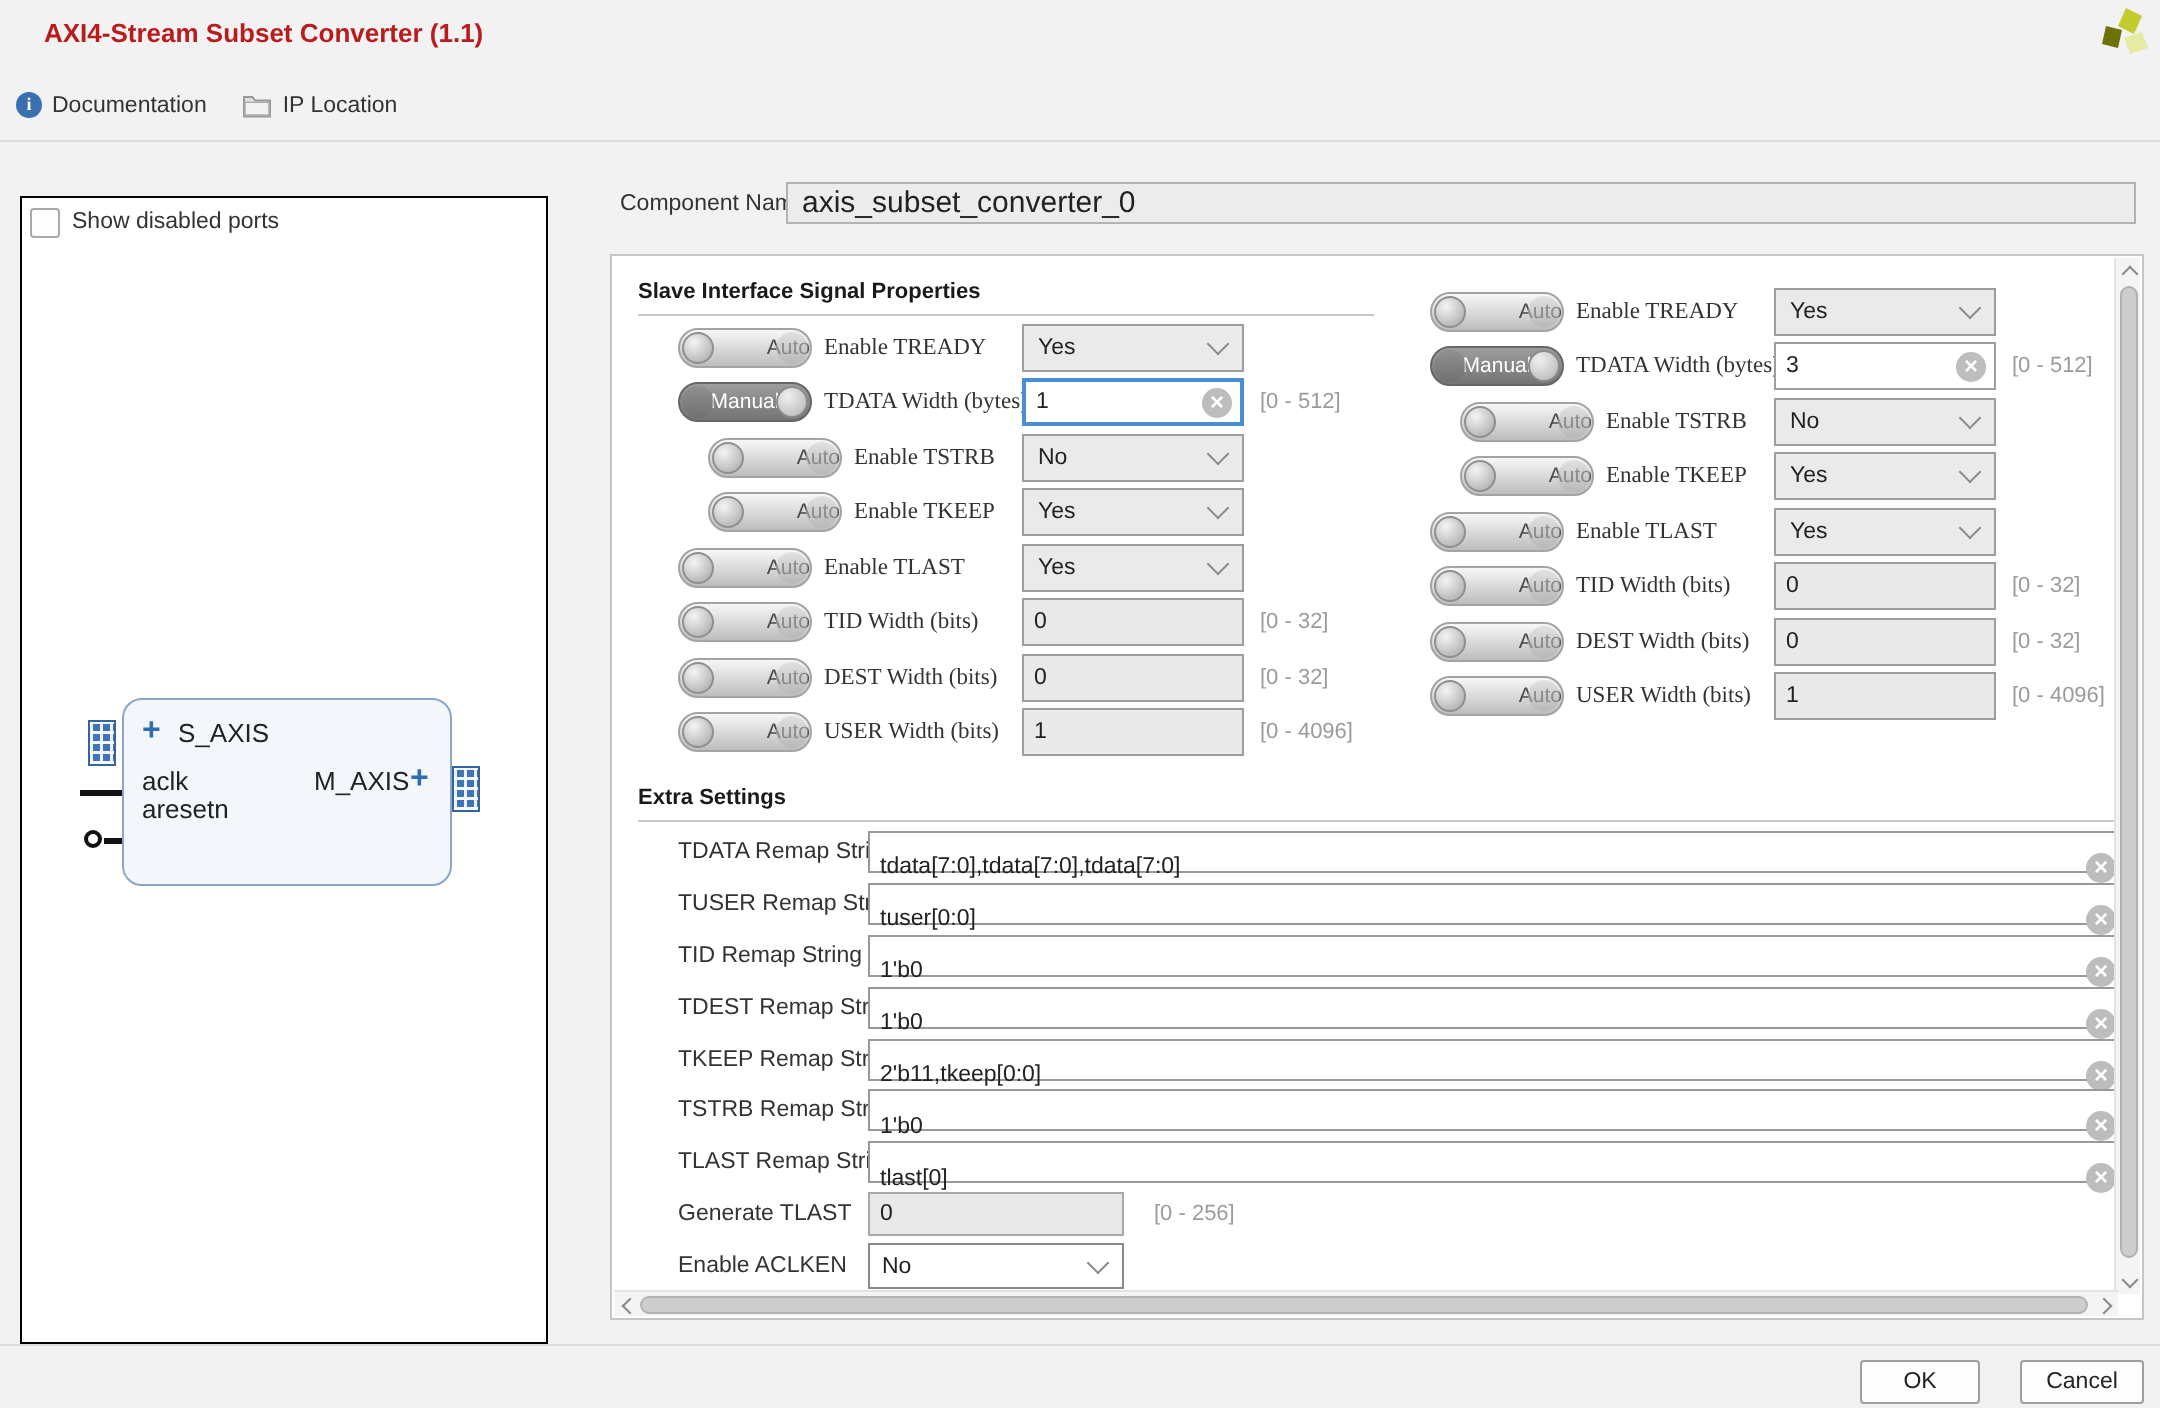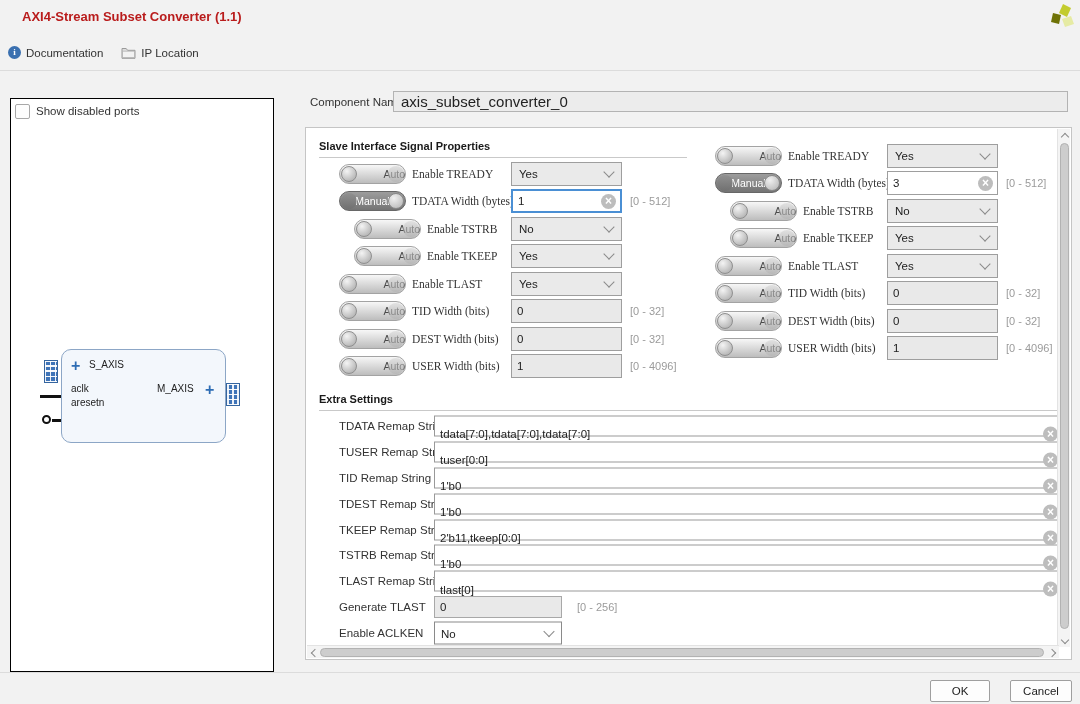--- a/index.html
+++ b/index.html
@@ -17,21 +17,21 @@
   .footer-divider{position:absolute;left:0;top:672px;width:1080px;border-top:1px solid #dcdcdc;}
 
   
   .left-panel{position:absolute;left:10px;top:86px;width:264px;height:574px;background:#fff;
               border:1px solid #000000;box-sizing:border-box;margin-top:12px;}
   .checkbox{position:absolute;left:4px;top:5px;width:13px;height:13px;background:#fdfdfd;
             border:1px solid #a8a8a8;border-radius:2px;}
   .cb-label{position:absolute;left:25px;top:6px;font-size:11.5px;color:#333;}
   .ip-block{position:absolute;left:50px;top:250px;width:165px;height:94px;background:#f3f7fc;
             border:1.5px solid #8ca6c6;border-radius:10px;box-sizing:border-box;}
-  .port-text{position:absolute;font-size:10px;color:#222;white-space:nowrap;}
+  .port-text{position:absolute;font-size:13px;color:#222;white-space:nowrap;}
   .p-saxis{left:27px;top:9px;}
   .p-aclk{left:9px;top:33px;}
   .p-maxis{left:95px;top:33px;}
   .p-aresetn{left:9px;top:47px;text-align:center;}
   .plus{position:absolute;font-size:16px;font-weight:bold;color:#2e6db4;line-height:14px;}
   .s-plus{left:9px;top:9px;}
   .m-plus{left:143px;top:33px;}
   .bus-icon{position:absolute;width:14px;height:23px;background-color:#3f74b8;border:1px solid #35659f;
             box-sizing:border-box;
             background-image:repeating-linear-gradient(0deg,rgba(255,255,255,.95) 0 1.5px,transparent 1.5px 5px),

